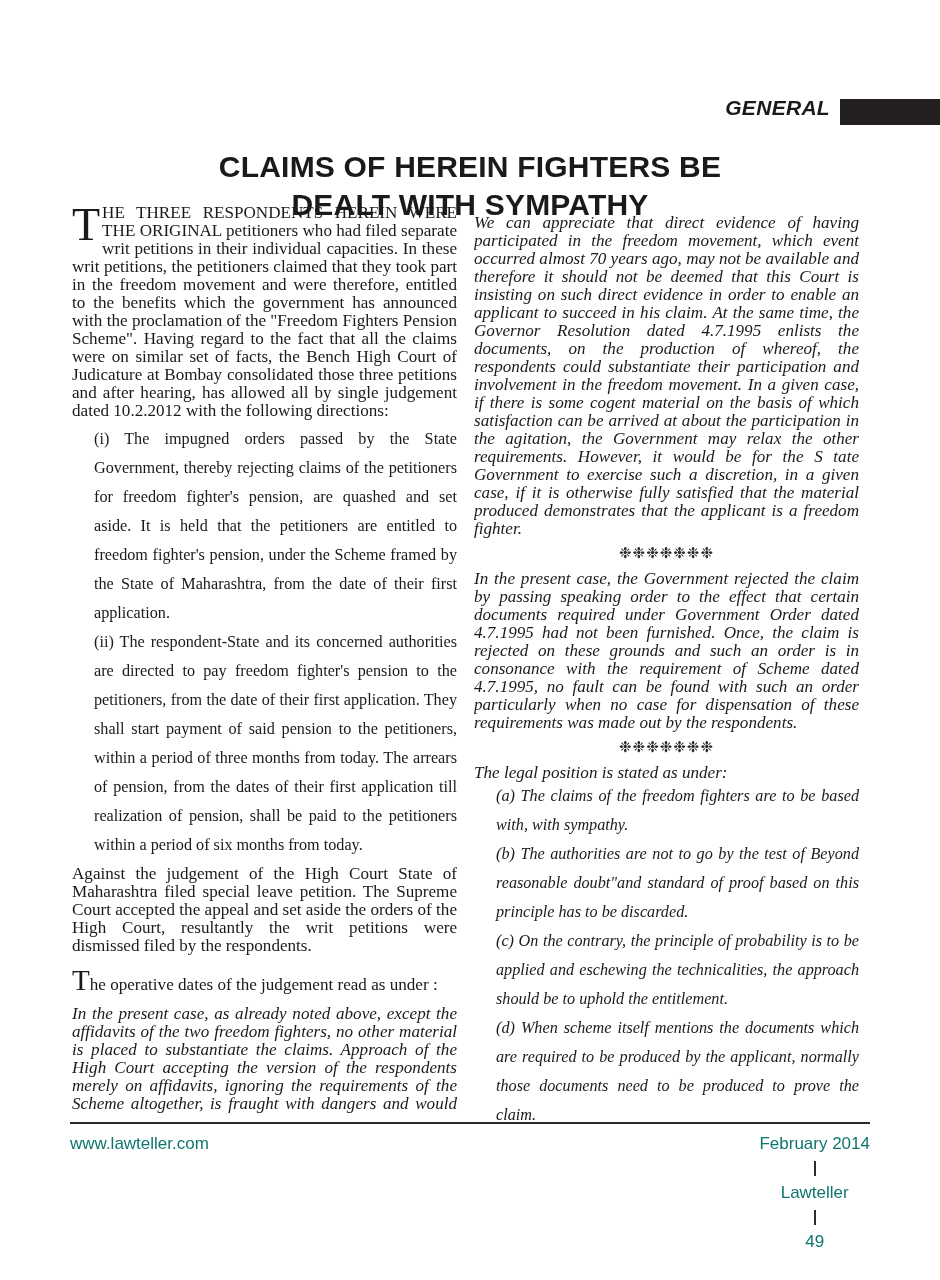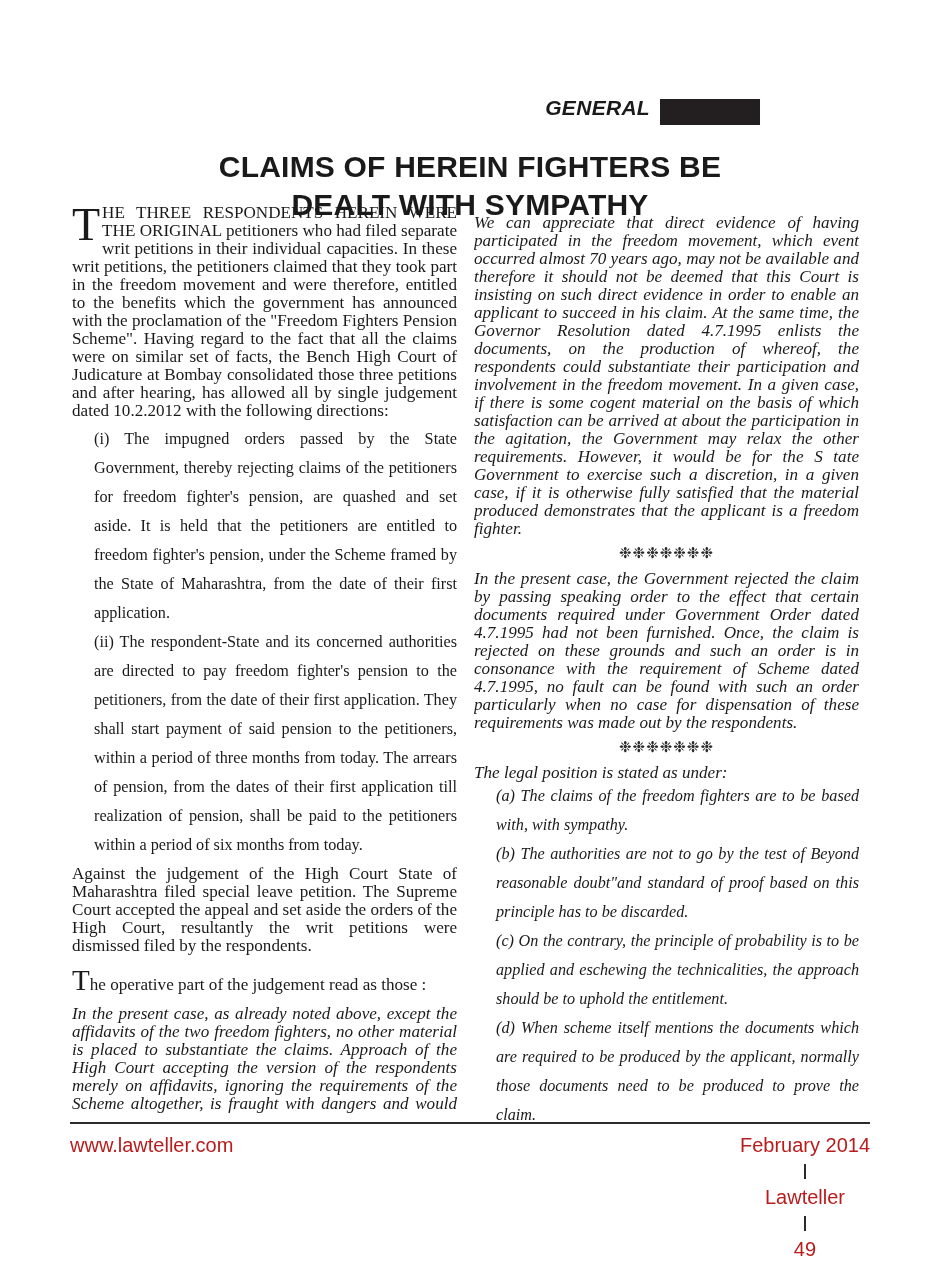--- a/index.html
+++ b/index.html
@@ -19,23 +19,23 @@
   .page {
     position: absolute;
     left: 0; top: 0;
     width: 940px;
     height: 1280px;
   }
 
   
   .header-band {
     position: absolute;
-    left: 16px;
+    left: 0;
     top: 96px;
-    width: 744px;
+    width: 940px;
     height: 34px;
   }
   .header-section-label {
     position: absolute;
     right: 110px;
     top: 0px;
     font-family: "Liberation Sans", "DejaVu Sans", sans-serif;
     font-weight: bold;
     font-style: italic;
     font-size: 21px;
@@ -145,22 +145,22 @@
     height: 2px;
     background: #2b2b2b;
   }
   .footer {
     position: absolute;
     left: 70px;
     top: 1132px;
     width: 800px;
     height: 26px;
     font-family: "Liberation Sans", "DejaVu Sans", sans-serif;
-    font-size: 20px;
-    color: #b91c1c;
+    font-size: 17px;
+    color: #0f766e;
   }
   .footer-left {
     position: absolute;
     left: 0; top: 2px;
   }
   .footer-right {
     position: absolute;
     right: 0; top: 2px;
     display: flex;
     align-items: center;
@@ -201,21 +201,21 @@
       <p class="sub-item">(i) The impugned orders passed by the State Government, thereby rejecting claims of the petitioners for freedom fighter's pension, are quashed and set aside. It is held that the petitioners are entitled to freedom fighter's pension, under the Scheme framed by the State of Maharashtra, from the date of their first application.</p>
 
       <p class="sub-item">(ii) The respondent-State and its concerned authorities are directed to pay freedom fighter's pension to the petitioners, from the date of their first application. They shall start payment of said pension to the petitioners, within a period of three months from today. The arrears of pension, from the dates of their first application till realization of pension, shall be paid to the petitioners within a period of six months from today.</p>
 
       <div class="gap-sm"></div>
 
       <p class="body-text">Against the judgement of the High Court State of Maharashtra filed special leave petition. The Supreme Court accepted the appeal and set aside the orders of the High Court, resultantly the writ petitions were dismissed filed by the respondents.</p>
 
       <div class="gap-lg"></div>
 
-      <p class="body-text cap-lead">The operative part of the judgement read as those :</p>
+      <p class="body-text cap-lead">The operative dates of the judgement read as under :</p>
 
       <div class="gap-md"></div>
 
       <p class="body-text ital">In the present case, as already noted above, except the affidavits of the two freedom fighters, no other material is placed to substantiate the claims. Approach of the High Court accepting the version of the respondents merely on affidavits, ignoring the requirements of the Scheme altogether, is fraught with dangers and would be prone to misuse and abuse.</p>
 
     </div>
 
     <div class="col col-right">
 
       <p class="body-text ital">We can appreciate that direct evidence of having participated in the freedom movement, which event occurred almost 70 years ago, may not be available and therefore it should not be deemed that this Court is insisting on such direct evidence in order to enable an applicant to succeed in his claim. At the same time, the Governor Resolution dated 4.7.1995 enlists the documents, on the production of whereof, the respondents could substantiate their participation and involvement in the freedom movement. In a given case, if there is some cogent material on the basis of which satisfaction can be arrived at about the participation in the agitation, the Government may relax the other requirements. However, it would be for the S tate Government to exercise such a discretion, in a given case, if it is otherwise fully satisfied that the material produced demonstrates that the applicant is a freedom fighter.</p>

